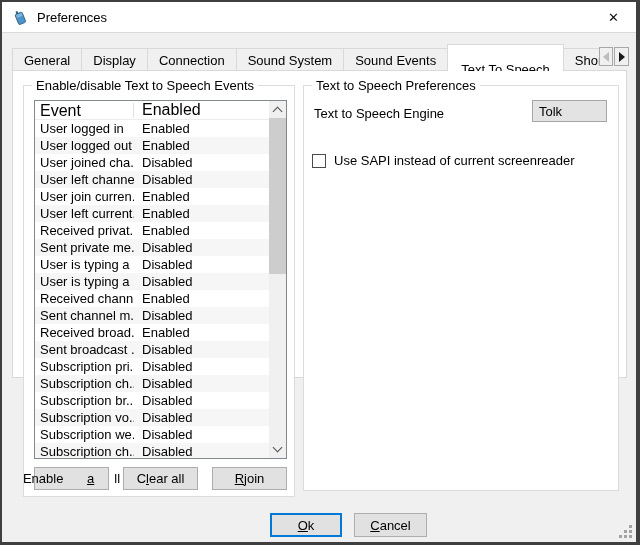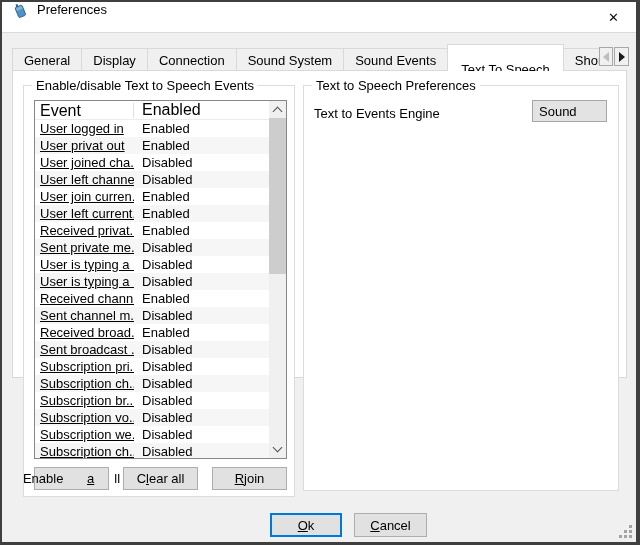--- a/index.html
+++ b/index.html
@@ -1,21 +1,21 @@
 <!DOCTYPE html>
 <html><head>
 <meta charset="utf-8">
 <style>
   html,body{margin:0;padding:0;background:#2b2b2b;}
   *{box-sizing:border-box;font-family:"Liberation Sans",sans-serif;}
   .window{position:relative;width:640px;height:545px;background:#f0f0f0;
     border:2px solid #3f3f3f;border-right-width:4px;border-bottom-width:3px;overflow:hidden;}
   
   .titlebar{position:absolute;left:0;top:0;width:100%;height:31px;background:#ffffff;
-    border-bottom:1px solid #dadada;display:flex;align-items:flex-start;}
+    border-bottom:1px solid #dadada;display:flex;align-items:center;}
   .app-icon{margin-left:10px;width:17px;height:17px;flex:0 0 auto;}
   .title-text{margin-left:8px;font-size:13px;color:#000;}
   .close-btn{position:absolute;right:0;top:0;width:45px;height:31px;display:flex;
     align-items:center;justify-content:center;font-size:13px;color:#111;}
   
   .tabwrap{position:absolute;left:10px;top:42px;width:588px;height:27px;overflow:hidden;
     display:flex;align-items:flex-end;z-index:3;}
   .tab{height:23px;line-height:21px;padding:1px 11px;font-size:13px;color:#000;
     background:#f0f0f0;border:1px solid #d9d9d9;margin-right:-1px;white-space:nowrap;}
   .tab.active{height:27px;line-height:25px;background:#fff;border-bottom:none;
@@ -39,21 +39,21 @@
   
   .listview{position:absolute;left:10px;top:14px;width:253px;height:359px;
     border:1px solid #828790;background:#fff;overflow:hidden;}
   .lv-header{display:flex;height:19px;align-items:center;font-size:16px;color:#000;
     border-bottom:1px solid #ececec;background:#fff;width:234px;}
   .lv-h1{width:99px;padding-left:5px;border-right:1px solid #e0e0e0;height:15px;line-height:15px;}
   .lv-h2{padding-left:8px;}
   .lv-rows{position:absolute;left:0;top:19px;width:234px;height:338px;overflow:hidden;}
   .lv-row{display:flex;height:17px;align-items:center;font-size:13px;color:#000;background:#fff;}
   .lv-row:nth-child(even){background:#f6f6f6;}
-  .lv-c1{width:99px;padding-left:5px;white-space:nowrap;overflow:hidden;text-decoration:underline;}
+  .lv-c1{width:99px;padding-left:5px;white-space:nowrap;overflow:hidden;}
   .lv-c2{padding-left:8px;white-space:nowrap;}
   
   .sbar{position:absolute;right:0;top:0;width:17px;height:357px;background:#f0f0f0;}
   .sb-btn{position:absolute;left:0;width:17px;height:17px;background:#f0f0f0;
     display:flex;align-items:center;justify-content:center;}
   .sb-btn.down{bottom:0;top:auto;}
   .chev{width:7px;height:7px;border-left:1.6px solid #505050;border-top:1.6px solid #505050;}
   .chev.up{transform:translateY(2px) rotate(45deg);}
   .chev.down{transform:translateY(-2px) rotate(225deg);}
   .sb-thumb{position:absolute;left:0;top:17px;width:17px;height:156px;background:#cdcdcd;}
@@ -121,21 +121,21 @@
         <div class="lv-header">
           <span class="lv-h1">Event</span>
           <span class="lv-h2">Enabled</span>
         </div>
         <div class="lv-rows" id="list-rows">
             <div class="lv-row">
               <span class="lv-c1">User logged in</span>
               <span class="lv-c2">Enabled</span>
             </div>
             <div class="lv-row">
-              <span class="lv-c1">User privat out</span>
+              <span class="lv-c1">User logged out</span>
               <span class="lv-c2">Enabled</span>
             </div>
             <div class="lv-row">
               <span class="lv-c1">User joined cha...</span>
               <span class="lv-c2">Disabled</span>
             </div>
             <div class="lv-row">
               <span class="lv-c1">User left channel</span>
               <span class="lv-c2">Disabled</span>
             </div>
@@ -215,24 +215,28 @@
         </div>
       </div>
 
       <div class="btn btn-enable"><span>Enable </span><span class="key">a</span><span>ll</span></div>
       <div class="btn btn-clear"><span>C</span><span class="key">l</span><span>ear all</span></div>
       <div class="btn btn-revert"><span></span><span class="key">R</span><span>join</span></div>
     </div>
 
     <div class="group group-right">
       <span class="group-title">Text to Speech Preferences</span>
-      <span class="field-label">Text to Events Engine</span>
+      <span class="field-label">Text to Speech Engine</span>
       <div class="combo">
-        <span class="combo-text">Sound</span>
+        <span class="combo-text">Tolk</span>
         <span class="combo-arrow"></span>
+      </div>
+      <div class="checkrow">
+        <span class="checkbox"></span>
+        <span class="checklabel">Use SAPI instead of current screenreader</span>
       </div>
     </div>
 
   </div>
 
   <div class="btn btn-ok"><span></span><span class="key">O</span><span>k</span></div>
   <div class="btn btn-cancel"><span></span><span class="key">C</span><span>ancel</span></div>
 
   <div class="grip">
     <i style="right:0;bottom:0"></i>

